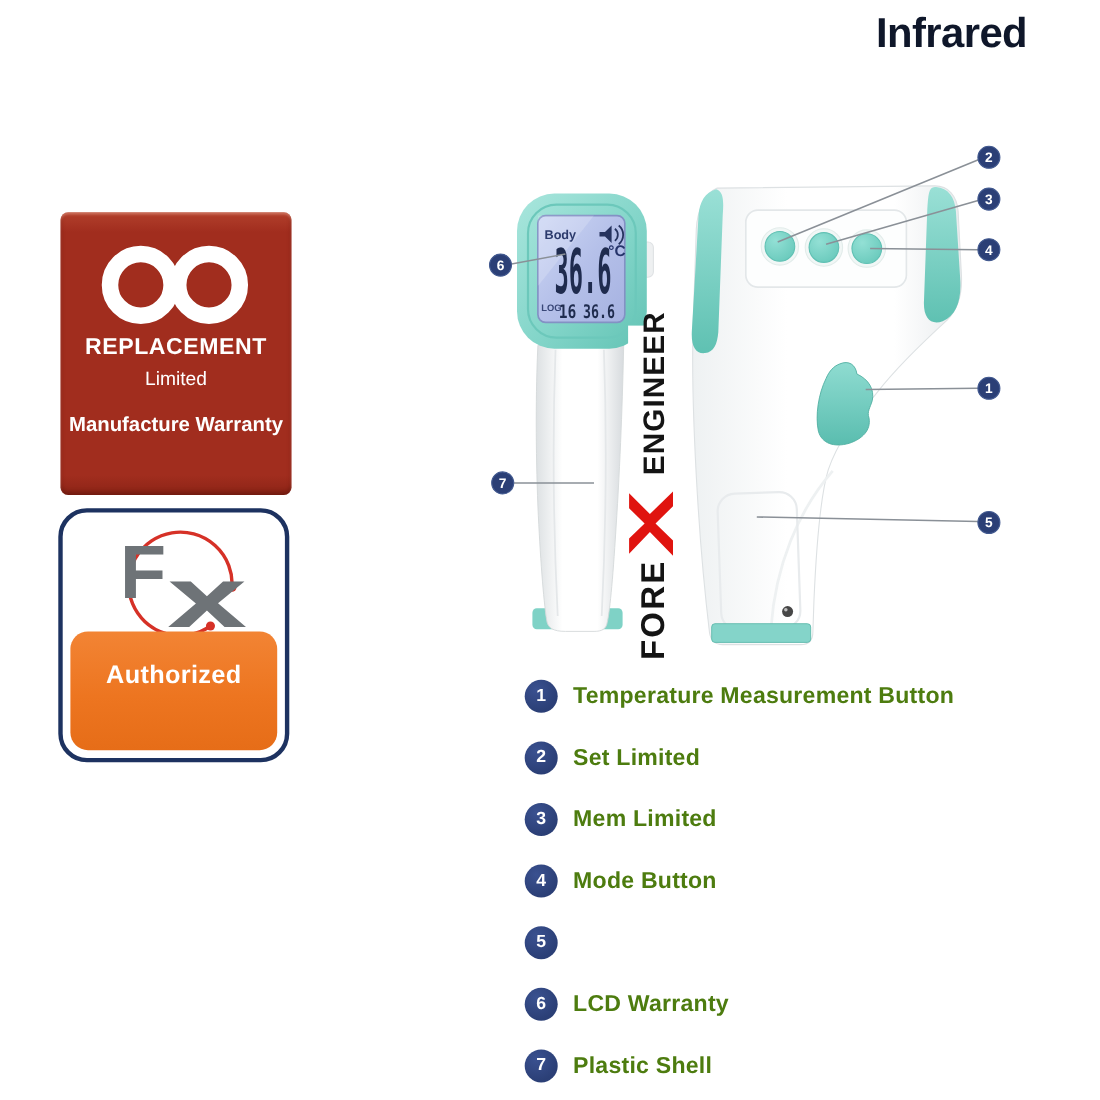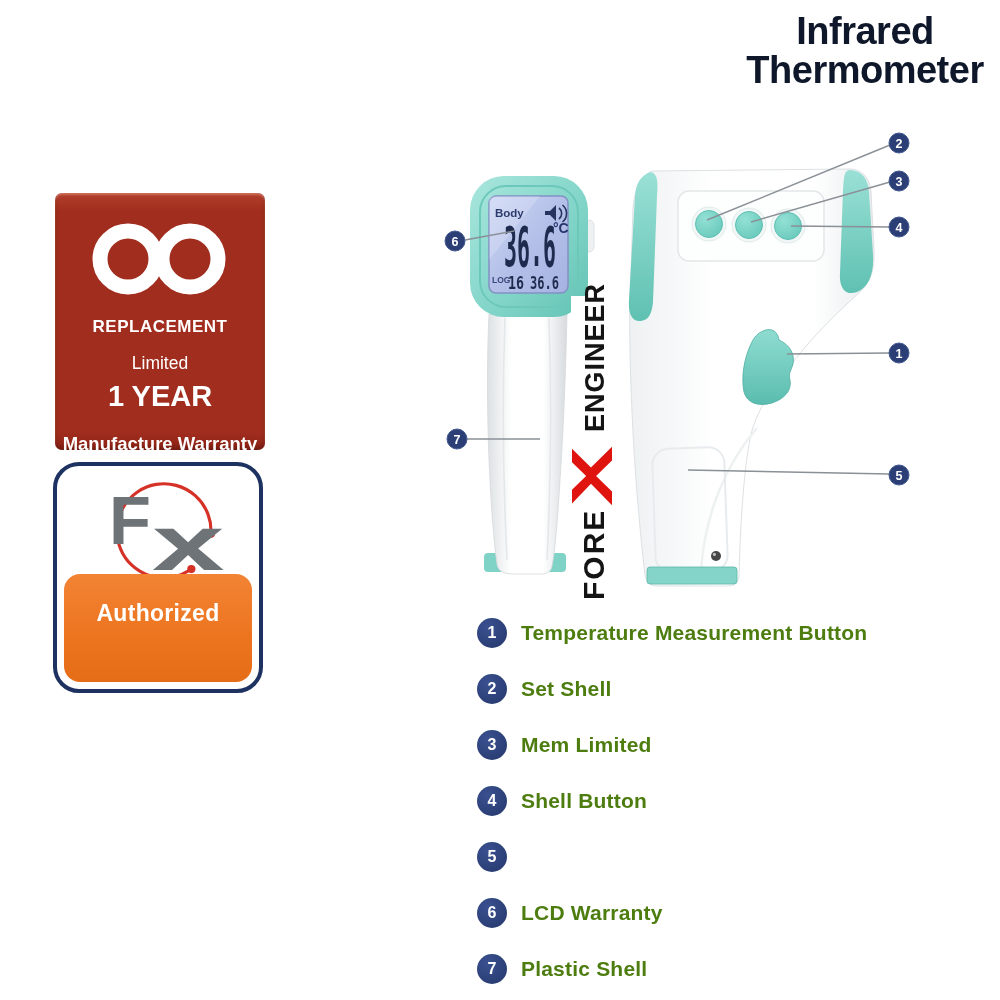--- a/index.html
+++ b/index.html
@@ -14,22 +14,22 @@
     font-size:38px;line-height:39px;letter-spacing:-0.5px;
   }
   
   .badge-rep{
     position:absolute;left:55px;top:193px;width:210px;height:257px;
     background:linear-gradient(180deg,#b2402c 0%,#a12d1e 7%,#a12d1e 93%,#8c2416 100%);
     border-radius:7px;color:#ffffff;text-align:center;
     box-shadow:inset 0 2px 2px rgba(255,200,180,.35), inset 0 -3px 4px rgba(60,10,5,.35);
   }
   .badge-rep .inf{display:block;margin:24px auto 0 auto;}
-  .rep-heading{font-size:17px;font-weight:bold;letter-spacing:.5px;margin-top:16px;}
-  .rep-sub{font-size:17.5px;margin-top:16px;}
+  .rep-heading{font-size:21px;font-weight:bold;letter-spacing:.5px;margin-top:3px;}
+  .rep-sub{font-size:17.5px;margin-top:6px;}
   .rep-duration{font-size:29px;font-weight:bold;margin-top:6px;}
   .rep-footer{font-size:18.5px;font-weight:bold;margin-top:20px;}
   
   .badge-fx{
     position:absolute;left:53px;top:462px;width:210px;height:231px;
     background:#ffffff;border:4px solid #1d3260;border-radius:26px;
     box-sizing:border-box;
   }
   .fx-logo{display:block;margin:6px auto 0 auto;}
   .fx-orange{
@@ -52,31 +52,29 @@
     margin-left:14px;font-size:21px;font-weight:bold;color:#4d7c0f;
     letter-spacing:.2px;white-space:nowrap;
   }
   .scene{position:absolute;left:0;top:0;}
 </style>
 </head>
 <body>
 
 <div class="title">
   <div>Infrared</div>
-  <div>Thermometer</div>
 </div>
 
 <div class="badge-rep">
   <svg class="inf" width="168" height="84" viewBox="0 0 168 84">
     <circle cx="52" cy="42" r="28" fill="none" stroke="#ffffff" stroke-width="15"></circle>
     <circle cx="114" cy="42" r="28" fill="none" stroke="#ffffff" stroke-width="15"></circle>
   </svg>
   <div class="rep-heading">REPLACEMENT</div>
   <div class="rep-sub">Limited</div>
-  <div class="rep-duration">1 YEAR</div>
   <div class="rep-footer">Manufacture Warranty</div>
 </div>
 
 <div class="badge-fx">
   <svg class="fx-logo" width="196" height="104" viewBox="0 0 200 106">
     <path d="M 134,99 A 48,48 0 1 1 154,63" fill="none" stroke="#d63127" stroke-width="3.2"></path>
     <circle cx="134" cy="99" r="4.2" fill="#d63127"></circle>
     <circle cx="154" cy="63" r="4.2" fill="#d63127"></circle>
     <text x="50" y="73" font-size="70" font-weight="bold" fill="#6e7377">F</text>
     <text x="94" y="100" font-size="80" font-weight="bold" fill="#6e7377" textLength="74" lengthAdjust="spacingAndGlyphs">x</text>
@@ -226,29 +224,29 @@
   </g>
 </svg>
 
 <ul class="legend">
   <li>
     <span class="num">1</span>
     <span class="lbl">Temperature Measurement Button</span>
   </li>
   <li>
     <span class="num">2</span>
-    <span class="lbl">Set Shell</span>
+    <span class="lbl">Set Limited</span>
   </li>
   <li>
     <span class="num">3</span>
     <span class="lbl">Mem Limited</span>
   </li>
   <li>
     <span class="num">4</span>
-    <span class="lbl">Shell Button</span>
+    <span class="lbl">Mode Button</span>
   </li>
   <li>
     <span class="num">5</span>
   </li>
   <li>
     <span class="num">6</span>
     <span class="lbl">LCD Warranty</span>
   </li>
   <li>
     <span class="num">7</span>

